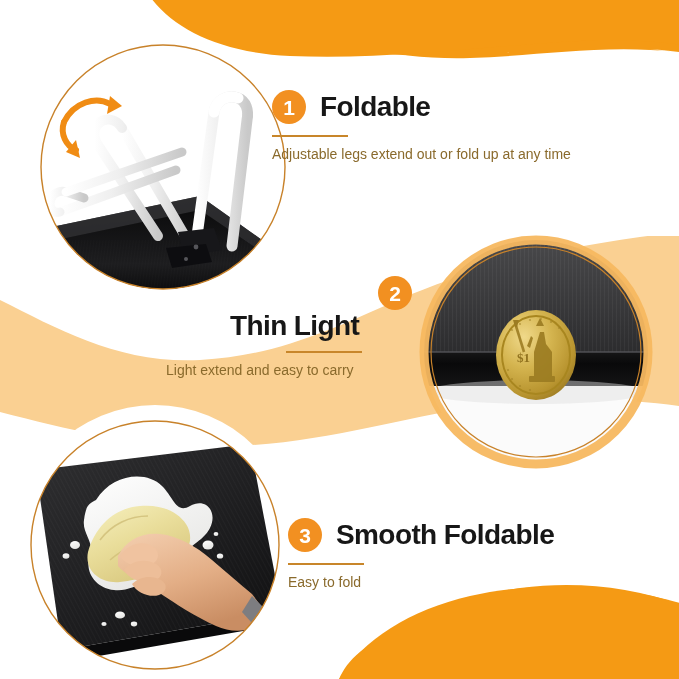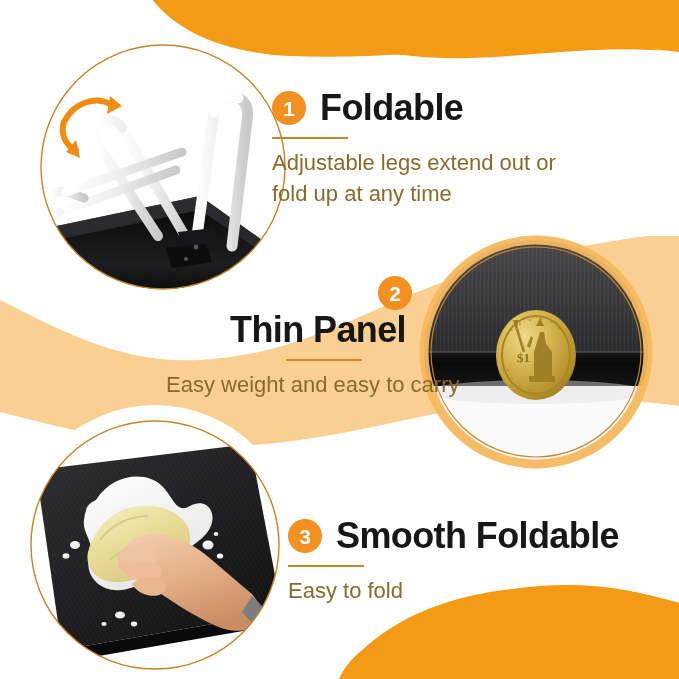--- a/index.html
+++ b/index.html
@@ -17,26 +17,26 @@
   .feat-head{display:flex;align-items:center;gap:14px;}
   .badge{
     width:34px;height:34px;border-radius:50%;
     background:#F29021;color:#ffffff;
     display:flex;align-items:center;justify-content:center;
     font-size:21px;font-weight:bold;line-height:1;
     font-family:"Liberation Sans", sans-serif;
     flex:0 0 auto;
   }
   .feat-title{
-    font-size:36px;font-weight:bold;color:#171717;
+    font-size:28px;font-weight:bold;color:#171717;
     letter-spacing:-0.6px;line-height:1;white-space:nowrap;
   }
   .underline{height:2px;background:#C8862A;width:76px;margin-top:11px;}
   .feat-sub{
-    font-size:22px;color:#8A6A2C;line-height:1.42;margin-top:8px;
+    font-size:14px;color:#8A6A2C;line-height:1.42;margin-top:8px;
     font-family:"Liberation Sans", sans-serif;
   }
 
   
   #feature-2{text-align:left;}
   #feature-2 .feat-head{gap:0;position:relative;}
   #feature-2 .badge{position:absolute;left:148px;top:-36px;}
   #feature-2 .underline{margin-left:56px;}
   #feature-2 .feat-sub{margin-left:-64px;}
 </style>
@@ -289,24 +289,24 @@
       <div class="badge">1</div>
       <div class="feat-title">Foldable</div>
     </div>
     <div class="underline"></div>
     <div class="feat-sub" style="width:300px;">Adjustable legs extend out or fold up at any time</div>
   </div>
 
   <div class="feature" id="feature-2" style="left:230px;top:312px;">
     <div class="feat-head">
       <div class="badge">2</div>
-      <div class="feat-title">Thin Panel</div>
+      <div class="feat-title">Thin Light</div>
     </div>
     <div class="underline"></div>
-    <div class="feat-sub">Easy weight and easy to carry</div>
+    <div class="feat-sub">Light extend and easy to carry</div>
   </div>
 
   <div class="feature" id="feature-3" style="left:288px;top:518px;">
     <div class="feat-head">
       <div class="badge">3</div>
       <div class="feat-title">Smooth Foldable</div>
     </div>
     <div class="underline"></div>
     <div class="feat-sub">Easy to fold</div>
   </div>

